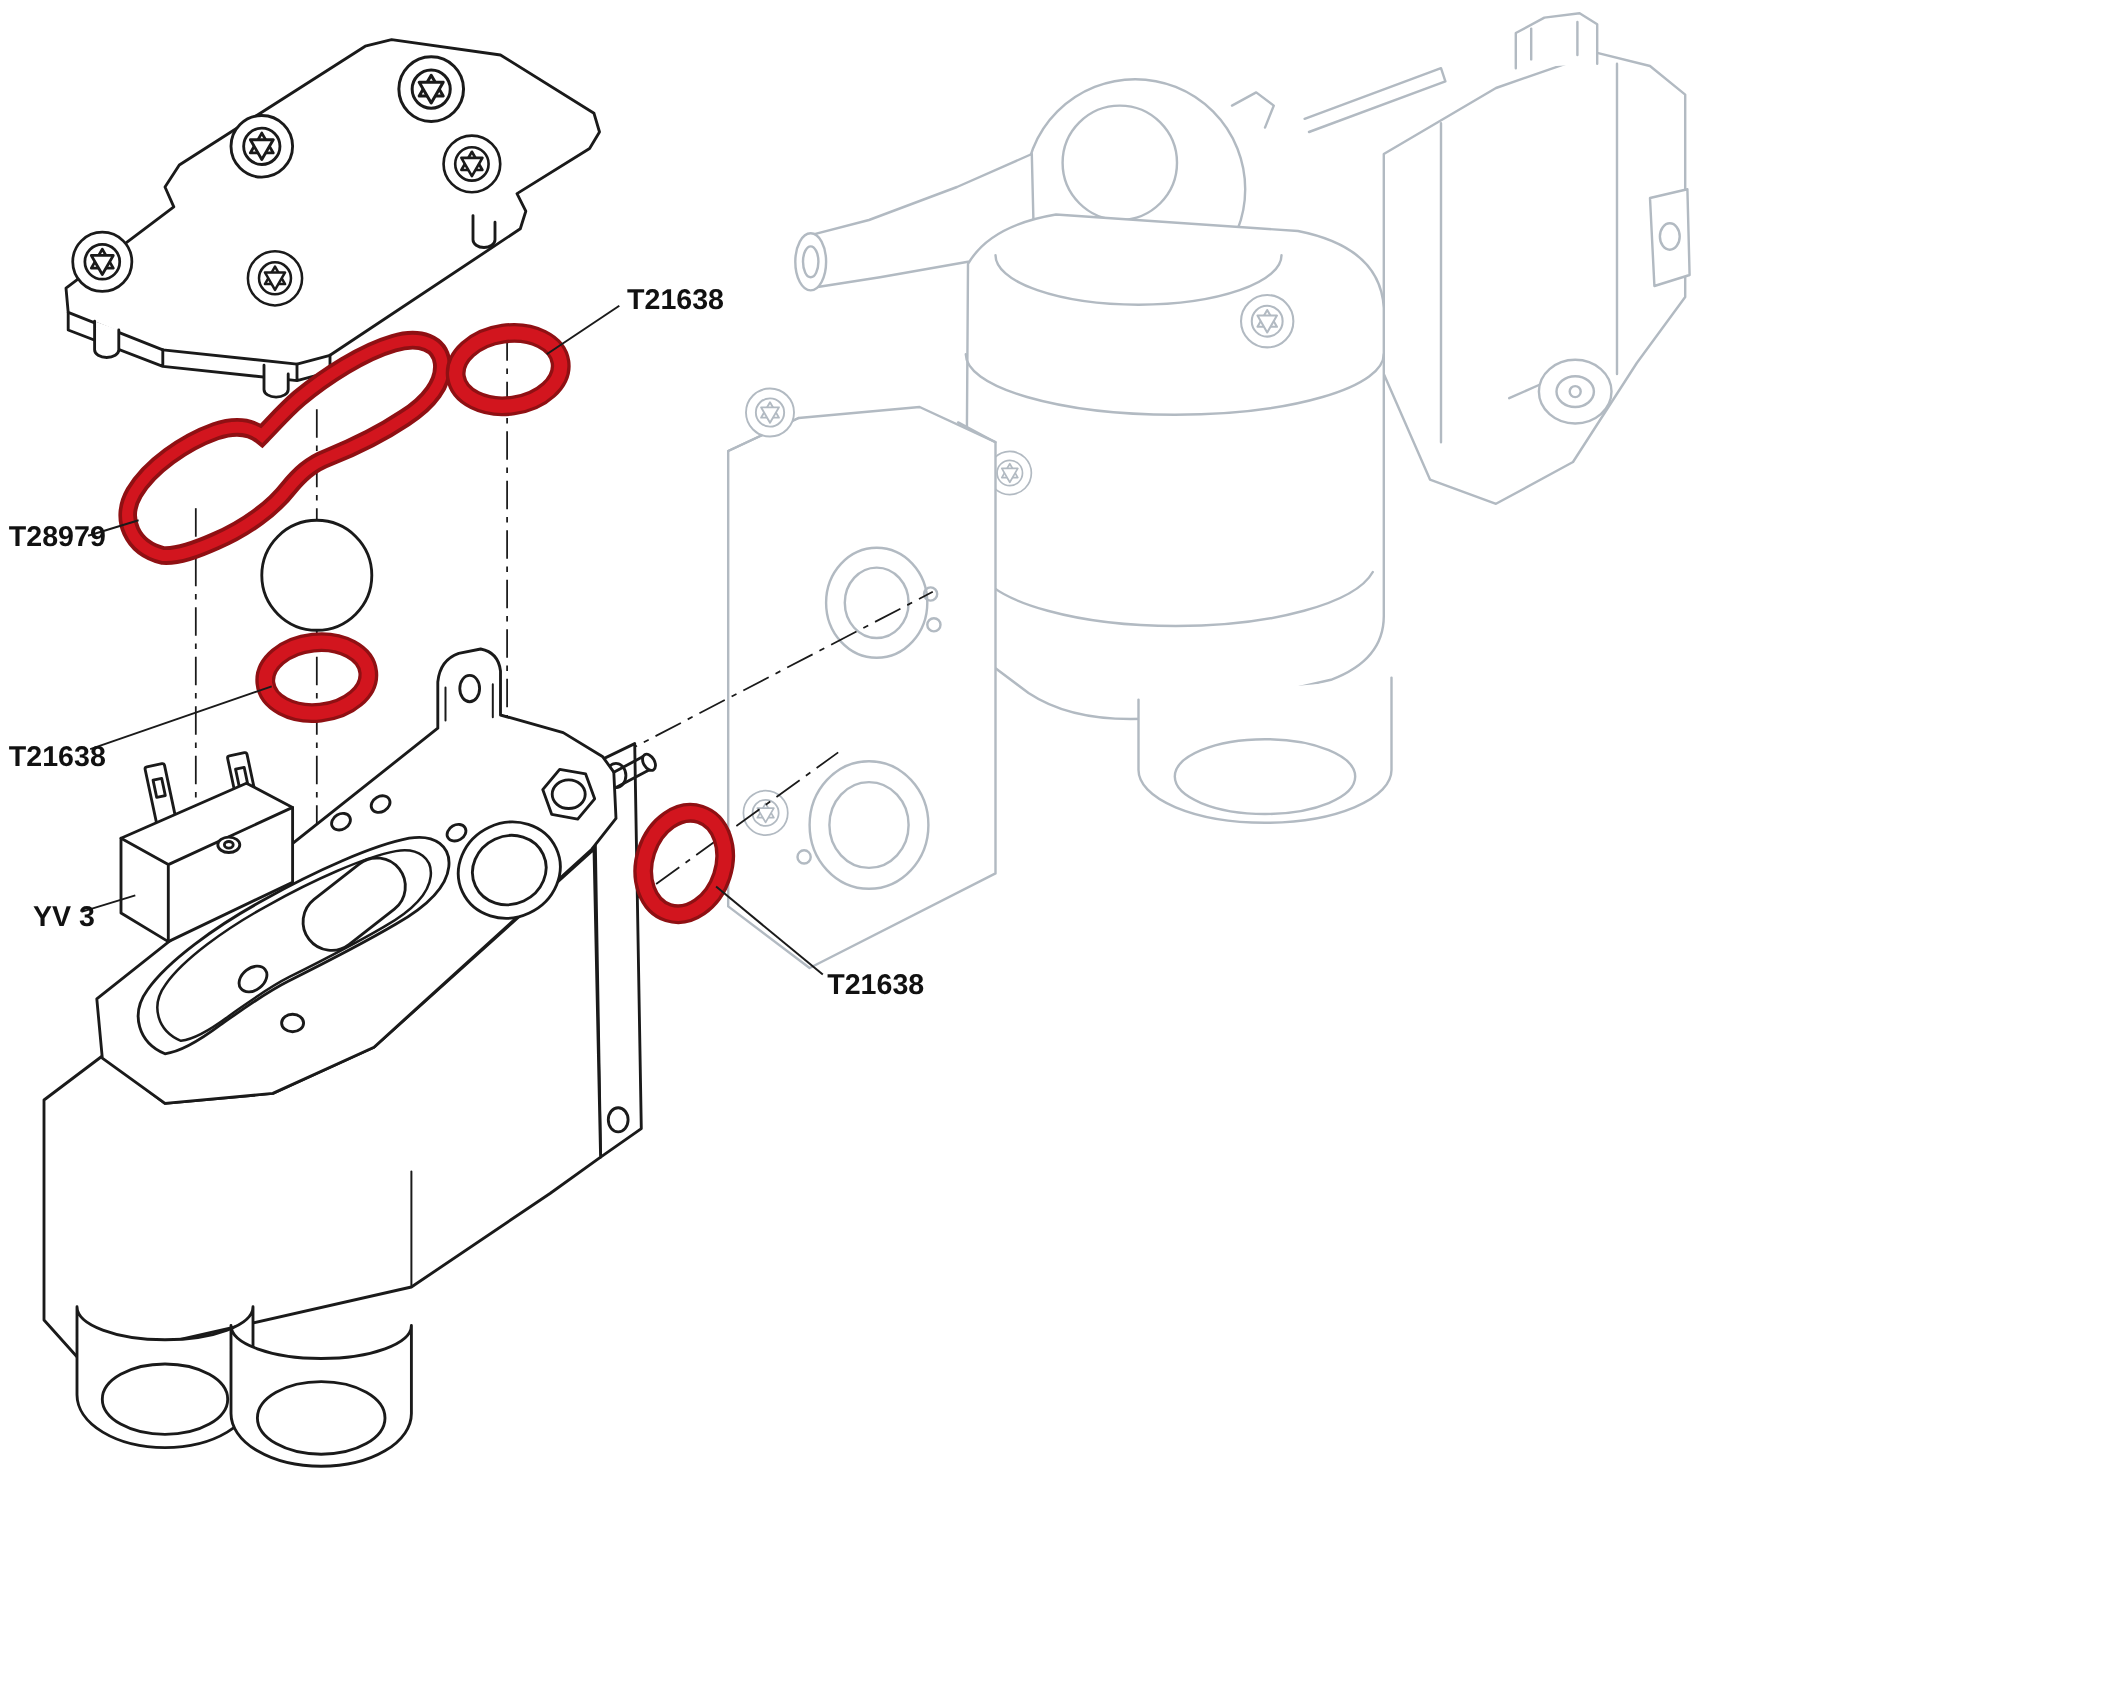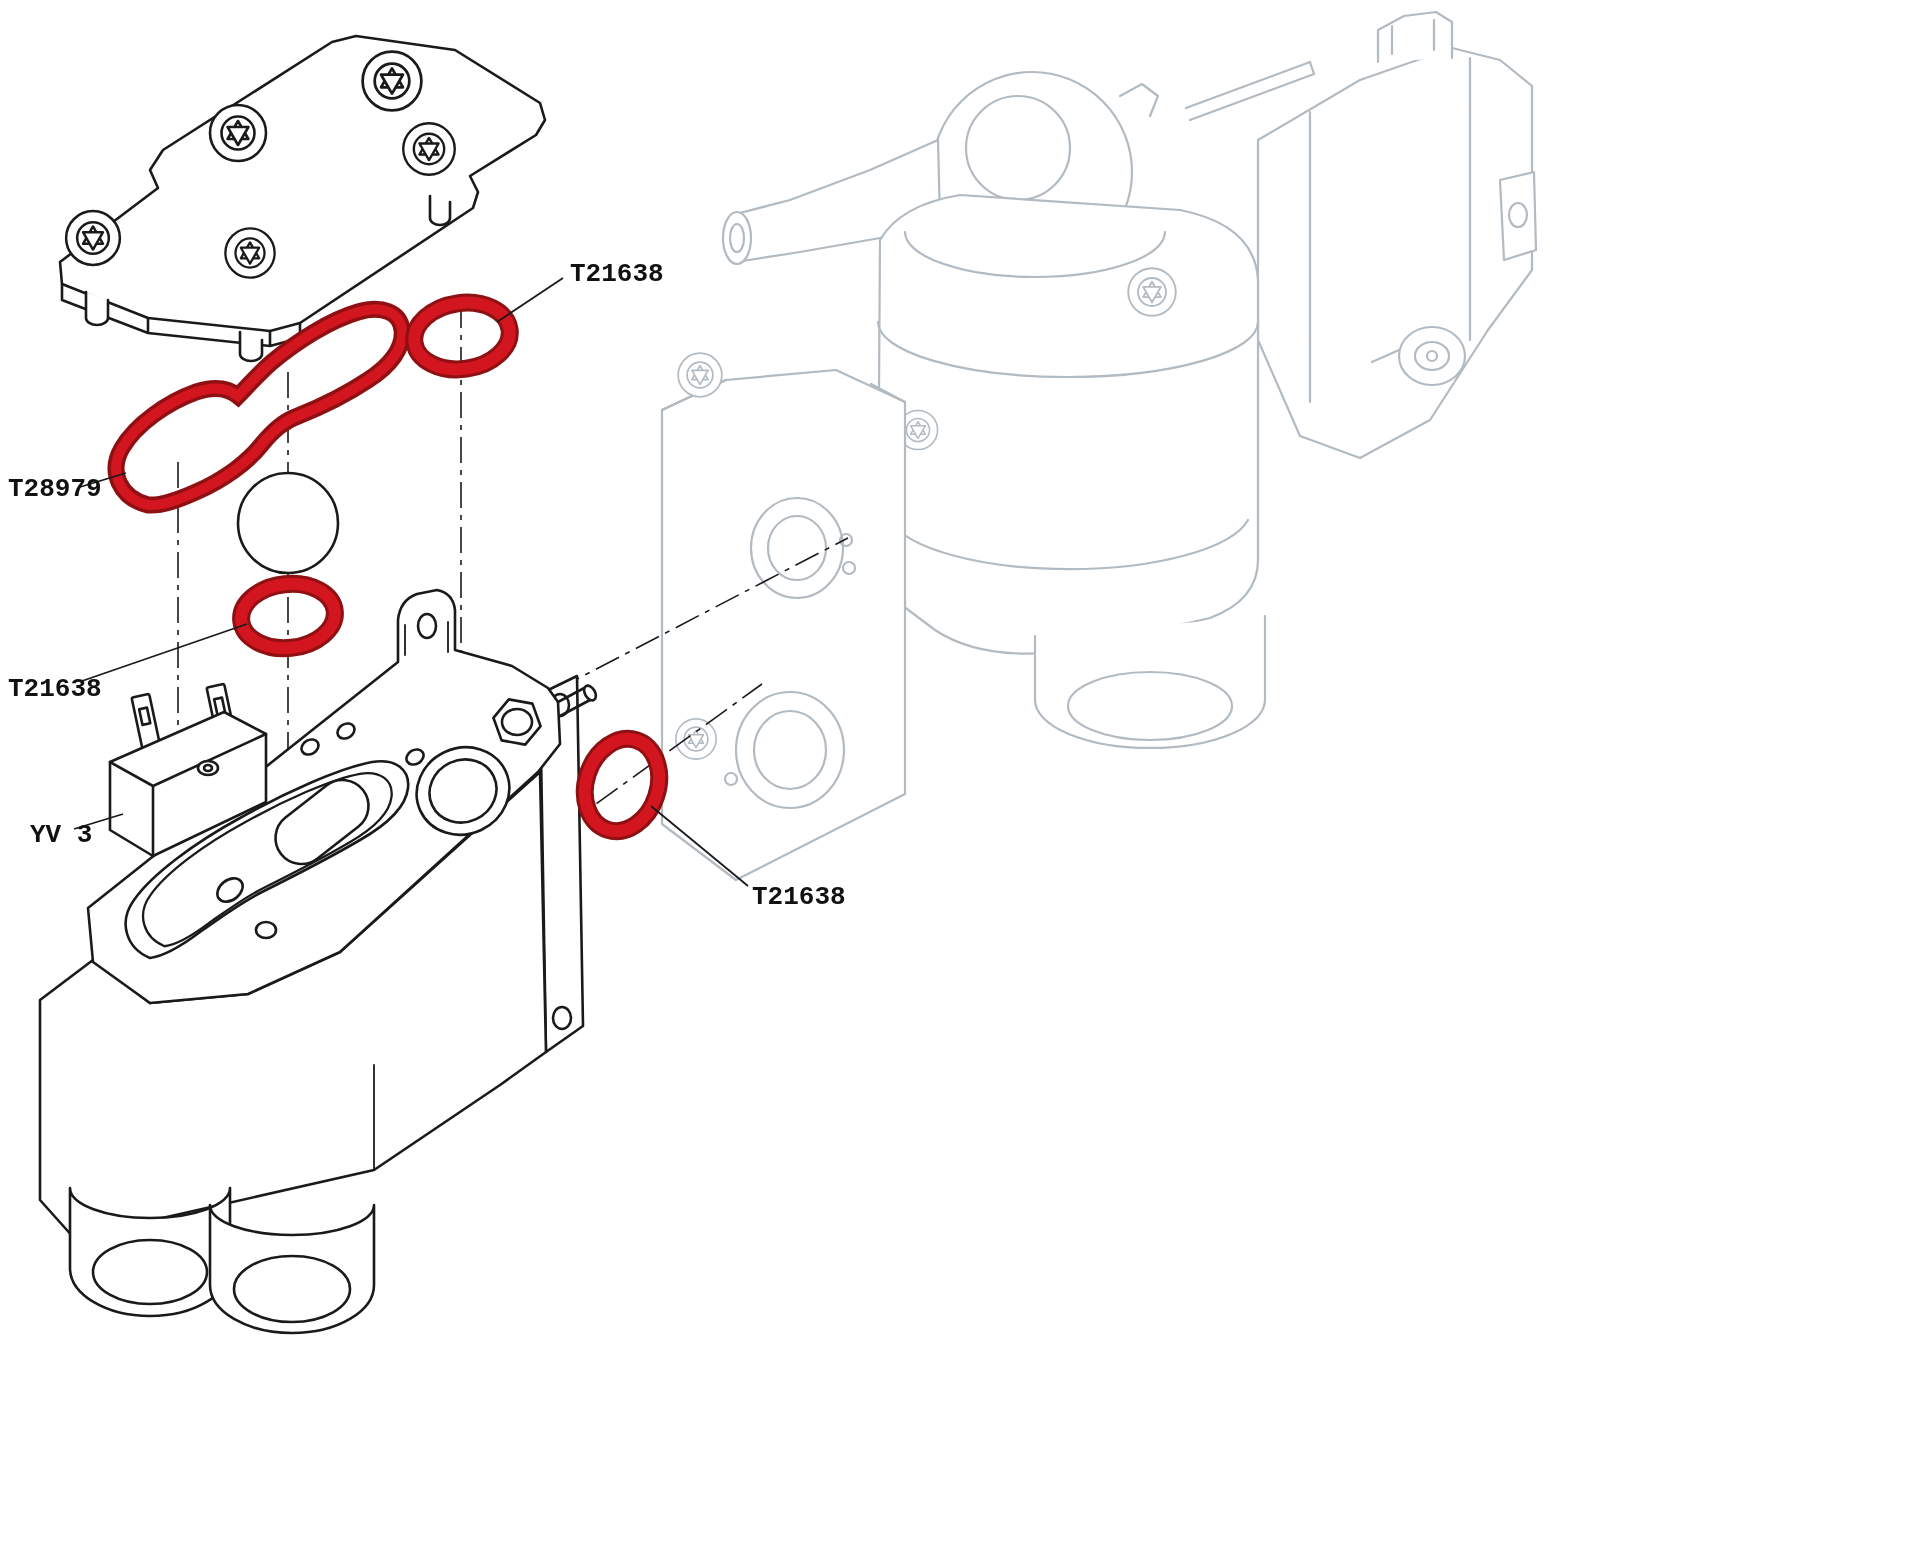--- a/index.html
+++ b/index.html
@@ -1,17 +1,17 @@
 <!DOCTYPE html>
 <html style="--highlight-red: #d2151e; --red-dark: #8f1013; --line-black: #1a1a1a; --ghost-gray: #b2bac2; --background: #ffffff;"><head>
 <meta charset="utf-8">
 <style>
   html,body{margin:0;padding:0;background:#fff;}
   .stage{position:relative;width:1920px;height:1541px;background:var(--background,#fff);
-         font-family:Liberation Mono, monospace;overflow:hidden;}
+         font-family:Liberation Sans, sans-serif;overflow:hidden;}
   svg{display:block;}
   
   .k{stroke:var(--line-black,#1a1a1a);stroke-width:2.6;fill:none;stroke-linejoin:round;stroke-linecap:round;}
   .thin{stroke-width:1.8;}
   .fw{fill:#ffffff;}
   
   .g{stroke:var(--ghost-gray,#b2bac2);stroke-width:2.2;fill:none;stroke-linejoin:round;stroke-linecap:round;}
   
   .cl{stroke:var(--line-black,#1a1a1a);stroke-width:1.6;fill:none;stroke-dasharray:26 7 5 7;}
   

